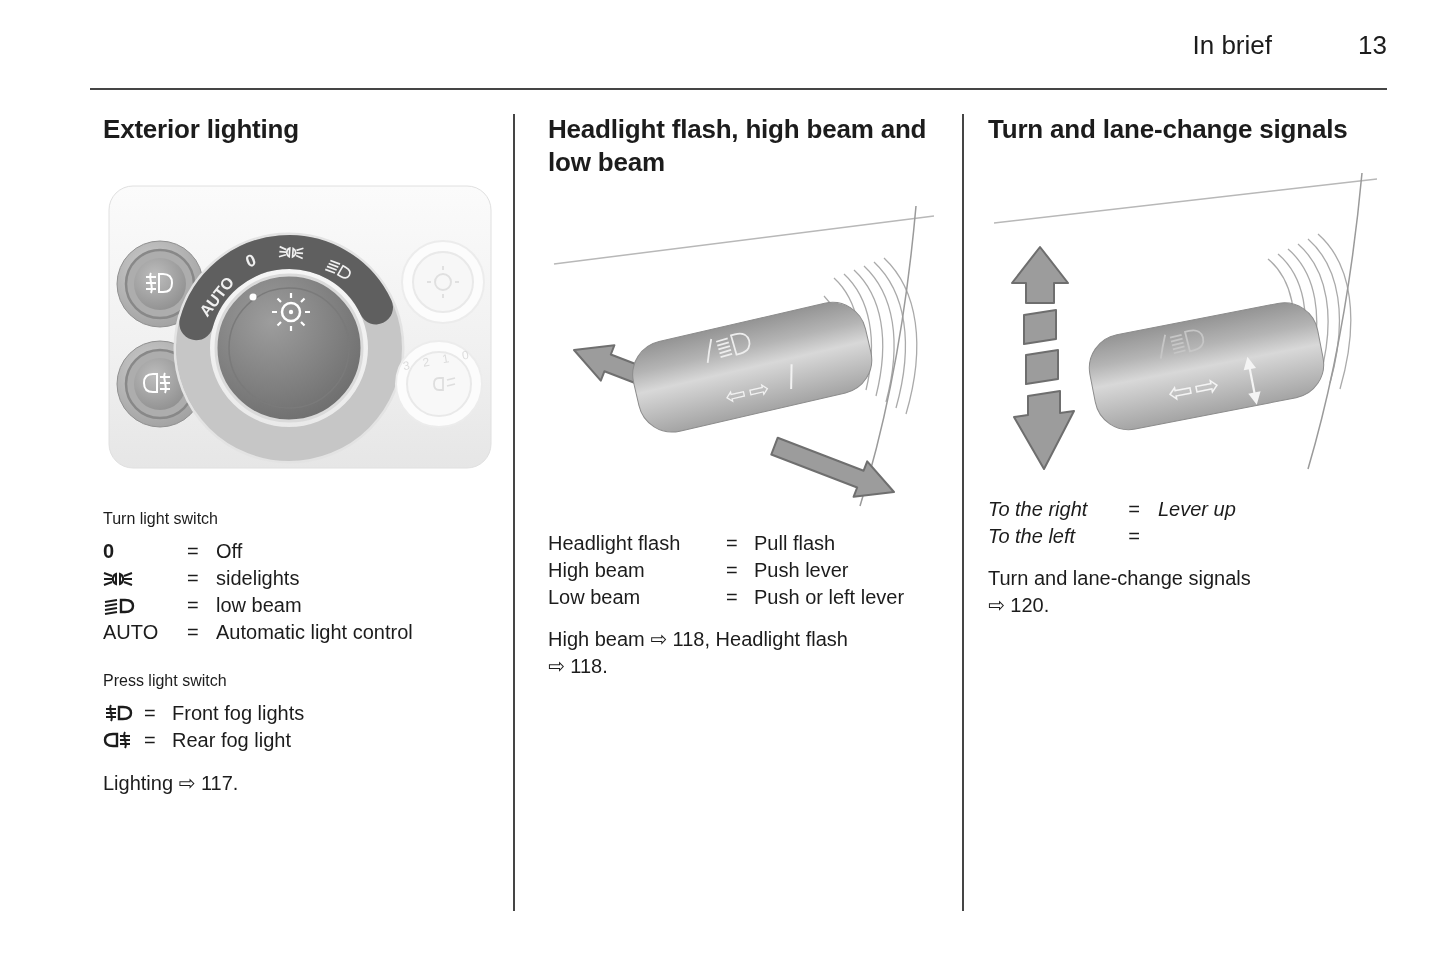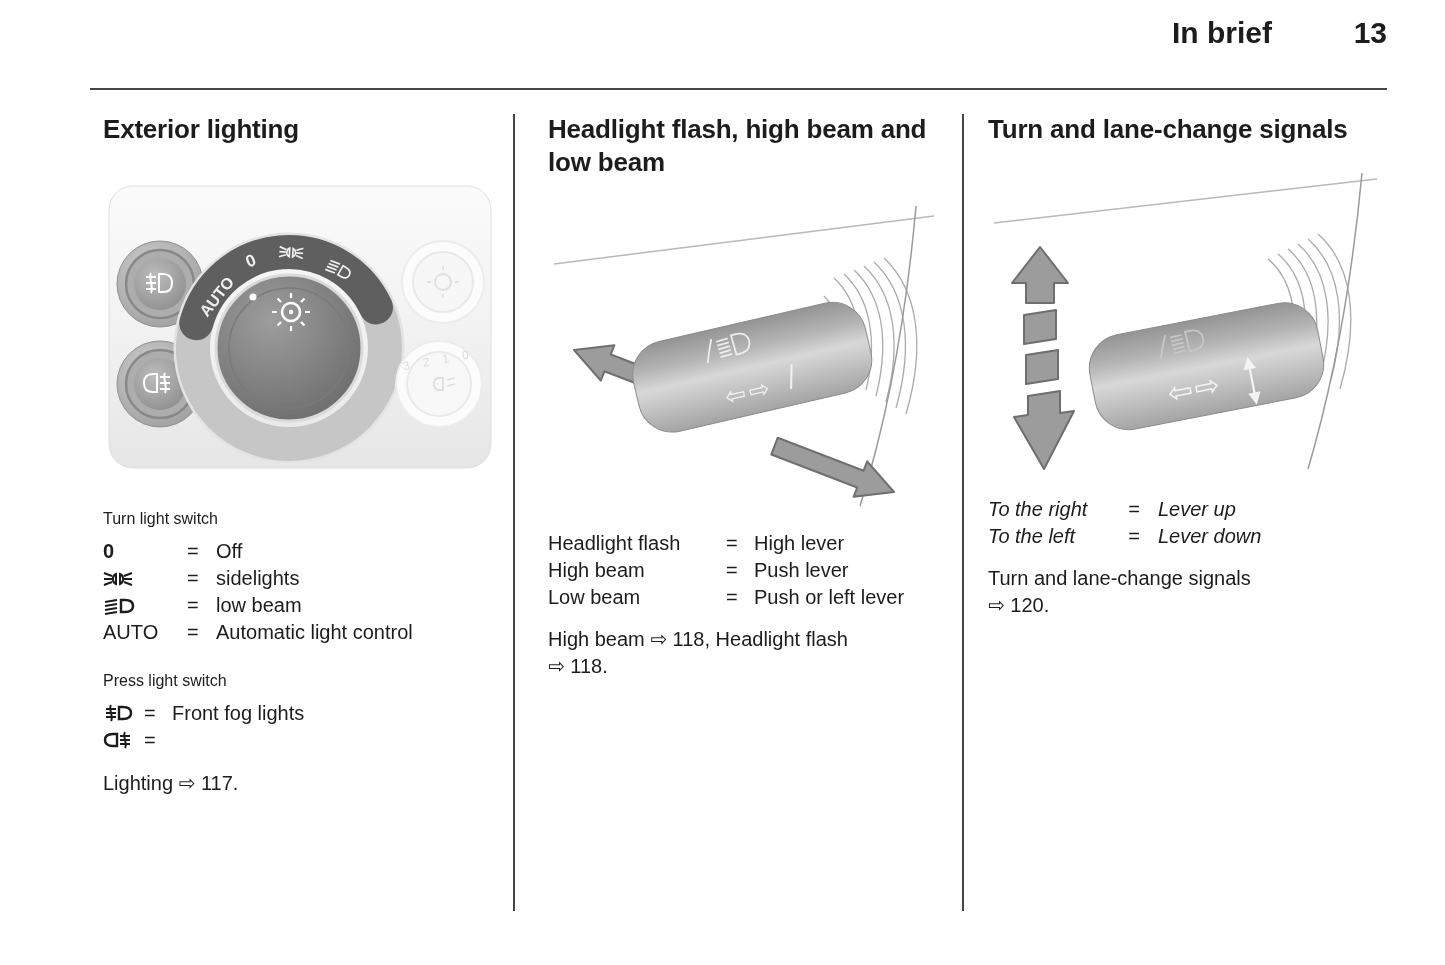--- a/index.html
+++ b/index.html
@@ -1,18 +1,18 @@
 <!DOCTYPE html>
 <html><head>
 <meta charset="utf-8">
 <style>
   html,body{margin:0;padding:0;background:#fff;}
   .page{position:relative;width:1445px;height:965px;background:#fff;overflow:hidden;
         font-family:"Liberation Sans","DejaVu Sans",sans-serif;color:#1c1c1c;}
-  .hdr{position:absolute;top:18px;font-weight:bold;font-size:30px;line-height:30px;}
+  .hdr{position:absolute;top:30px;font-weight:normal;font-size:26px;line-height:30px;}
   #hdrTitle{right:173px;}
   #hdrPage{right:58px;}
   .rule{position:absolute;left:90px;top:88px;width:1297px;height:2px;background:#454545;}
   .vdiv{position:absolute;top:114px;height:797px;width:2px;background:#454545;}
   #vdiv1{left:513px;} #vdiv2{left:962px;}
   .col{position:absolute;top:113px;}
   #col1{left:92px;width:395px;margin-left:11px;} #col2{left:548px;width:393px;} #col3{left:988px;width:397px;}
   h2{margin:0;font-size:26px;line-height:33px;font-weight:bold;letter-spacing:-0.2px;white-space:pre-line;}
   .illus{display:block;}
   #illus1{margin-top:26px;} #illus2{margin-top:21px;} #illus3{margin-top:21px;}
@@ -197,20 +197,21 @@
       <div>
         <svg class="icn" width="30" height="20" viewBox="0 0 30 20">
           <g stroke="#1c1c1c" fill="none">
             <path stroke-width="2.4" d="M14,4 L10,4 C4,4 2,7 2,10 C2,13 4,16 10,16 L14,16 Z"></path>
             <path stroke-width="2" d="M17,6 L27,6 M17,10 L27,10 M17,14 L27,14"></path>
             <path stroke-width="2" d="M22,2 C19,6 25,14 22,18"></path>
           </g>
         </svg>
       </div>
       <div>=</div>
+      <div>Rear fog light</div>
     </div>
 
     <div class="ref" id="ref1">Lighting ⇨ 117.</div>
   </div>
 
   <div class="col" id="col2">
     <h2>Headlight flash, high beam and
 low beam</h2>
 
     <svg class="illus" id="illus2" width="393" height="312" viewBox="0 0 393 312">
@@ -246,21 +247,21 @@
         <text class="glyphtxt" x="196" y="198" font-size="25" letter-spacing="3" fill="#f2f2f2" text-anchor="middle">⇦⇨</text>
         <path d="M238,196 L244,172" stroke="#f2f2f2" stroke-width="2"></path>
       </g>
 
       <path d="M0,0 L-36,-19 L-36,-9 L-128,-9 L-128,9 L-36,9 L-36,19 Z" transform="translate(346,292) rotate(21)" fill="#9c9c9c" stroke="#6f6f6f" stroke-width="2" stroke-linejoin="round"></path>
     </svg>
 
     <div class="defs c2" id="defs2">
       <div>Headlight flash</div>
       <div>=</div>
-      <div>High lever</div>
+      <div>Pull flash</div>
 
       <div>High beam</div>
       <div>=</div>
       <div>Push lever</div>
 
       <div>Low beam</div>
       <div>=</div>
       <div>Push or left lever</div>
     </div>
 
@@ -316,20 +317,19 @@
       </g>
     </svg>
 
     <div class="defs c3" id="defs3">
       <div>To the right</div>
       <div>=</div>
       <div>Lever up</div>
 
       <div>To the left</div>
       <div>=</div>
-      <div>Lever down</div>
     </div>
 
     <div class="ref" id="ref3">Turn and lane-change signals
 ⇨ 120.</div>
   </div>
 
 </div>
 
 </body></html>

